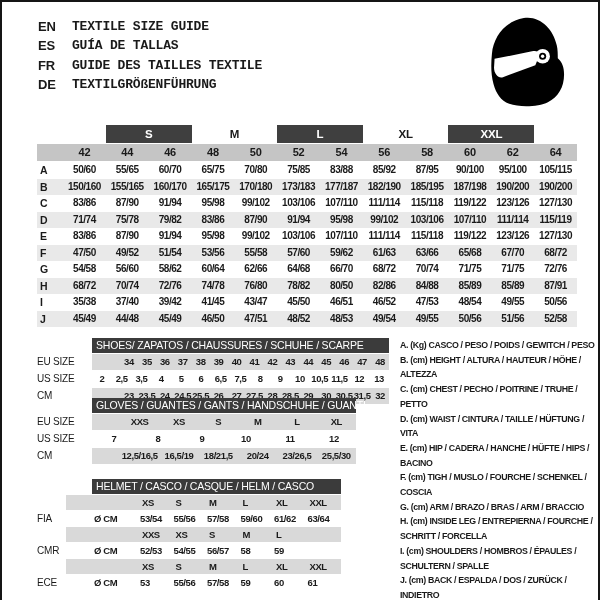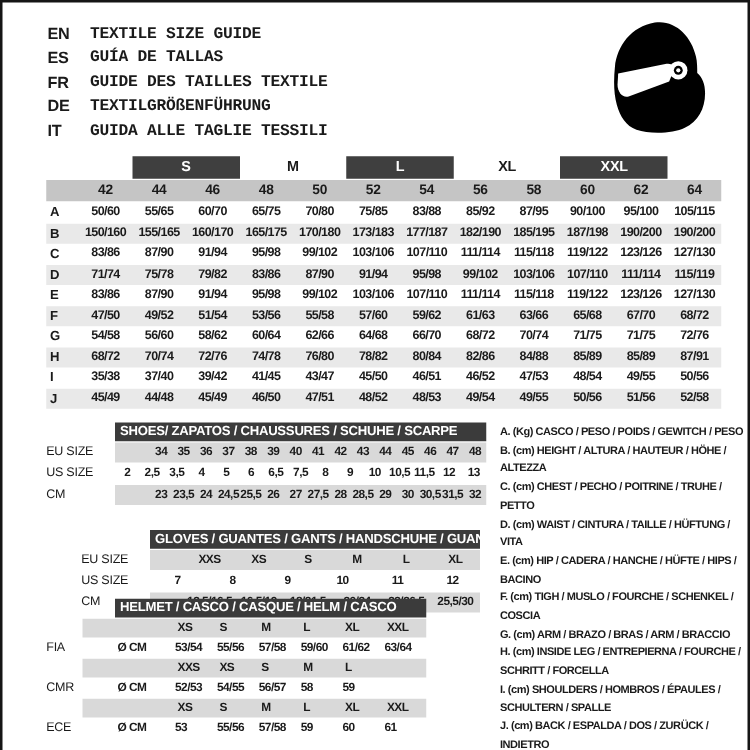--- a/index.html
+++ b/index.html
@@ -28,23 +28,23 @@
   .scell{text-align:center;font-size:11px;font-weight:bold;line-height:17px;}
   .trow{display:flex;height:16.5px;}
   .trows > div:nth-of-type(even){background:#e9e9e9;}
   .tletter{width:26px;padding-left:3px;box-sizing:border-box;font-size:10.5px;font-weight:bold;line-height:16.5px;}
   .tcells{flex:1;display:grid;grid-template-columns:repeat(12,1fr);}
   .tcells span{text-align:center;font-size:10px;font-weight:bold;line-height:16.5px;letter-spacing:-0.45px;white-space:nowrap;}
 
   
   .ltable{position:absolute;left:35px;}
   .ltable.shoes{top:336px;width:352px;}
-  .ltable.gloves{top:422px;width:319px;margin-left:28px;}
+  .ltable.gloves{top:396px;width:319px;}
   .ltable.helmet-t{top:477px;width:304px;}
-  .ltitle{margin-left:55px;background:#3b3b3b;color:#fff;font-size:10.5px;font-weight:bold;
+  .ltitle{margin-left:55px;background:#3b3b3b;color:#fff;font-size:10.5px;font-weight:normal;
     height:15px;line-height:15px;padding-left:4px;box-sizing:border-box;white-space:nowrap;}
   .lrow{display:flex;margin-top:1px;height:16px;}
   .helmet-t .lrow{height:15px;}
   .rlabel{width:55px;font-size:10px;font-weight:normal;line-height:16px;}
   .cells{flex:1;display:grid;}
   .cells.shaded{background:#d9d9d9;padding-left:28px;}
   .cells span{font-size:9.5px;font-weight:bold;line-height:16px;text-align:center;letter-spacing:-0.4px;white-space:nowrap;}
   .shoes .cells{grid-template-columns:repeat(15,1fr);}
   .gloves .cells{grid-template-columns:repeat(6,1fr);}
   .helmet-t .cells{grid-template-columns:46px repeat(6,33.5px);}
@@ -68,24 +68,20 @@
       <span class="lang-code">ES</span>
       <span class="lang-title">GUÍA DE TALLAS</span>
     </div>
     <div class="lang-line">
       <span class="lang-code">FR</span>
       <span class="lang-title">GUIDE DES TAILLES TEXTILE</span>
     </div>
     <div class="lang-line">
       <span class="lang-code">DE</span>
       <span class="lang-title">TEXTILGRÖßENFÜHRUNG</span>
-    </div>
-    <div class="lang-line">
-      <span class="lang-code">IT</span>
-      <span class="lang-title">GUIDA ALLE TAGLIE TESSILI</span>
     </div>
   </div>
 
   <div class="helmet-icon">
     <svg width="80" height="92" viewBox="0 0 76 88" aria-hidden="true">
       <path d="M34 2 C16 5 5 20 3.5 36 C2.5 46 2.5 56 5 65 C7.5 74 12 81 20 84 C30 87.5 48 87 57 82.5 C67 77.5 72.5 68 72.5 56 C72.5 49 70.5 44 66.5 40.5 C66.5 37 66.5 32 65.5 28 C62 12 49 -0.5 34 2 Z" fill="#000"></path>
       <path d="M6 41 L43 33.5 C47 32.8 49.5 35.5 48.5 38.5 L45 47 L14 58.5 C9.5 60 5.5 55 5.5 49.5 Z" fill="#fff"></path>
       <circle cx="52" cy="38.5" r="7" fill="#fff"></circle>
       <circle cx="52" cy="38.5" r="3.4" fill="#000"></circle>
       <circle cx="52" cy="38.5" r="1.6" fill="#fff"></circle>
@@ -247,21 +243,21 @@
 
         <div class="trow">
           <span class="tletter">H</span>
           <span class="tcells">
             <span>68/72</span>
             <span>70/74</span>
             <span>72/76</span>
             <span>74/78</span>
             <span>76/80</span>
             <span>78/82</span>
-            <span>80/84</span>
+            <span>80/50</span>
             <span>82/86</span>
             <span>84/88</span>
             <span>85/89</span>
             <span>85/89</span>
             <span>87/91</span>
           </span>
         </div>
 
         <div class="trow">
           <span class="tletter">I</span>

